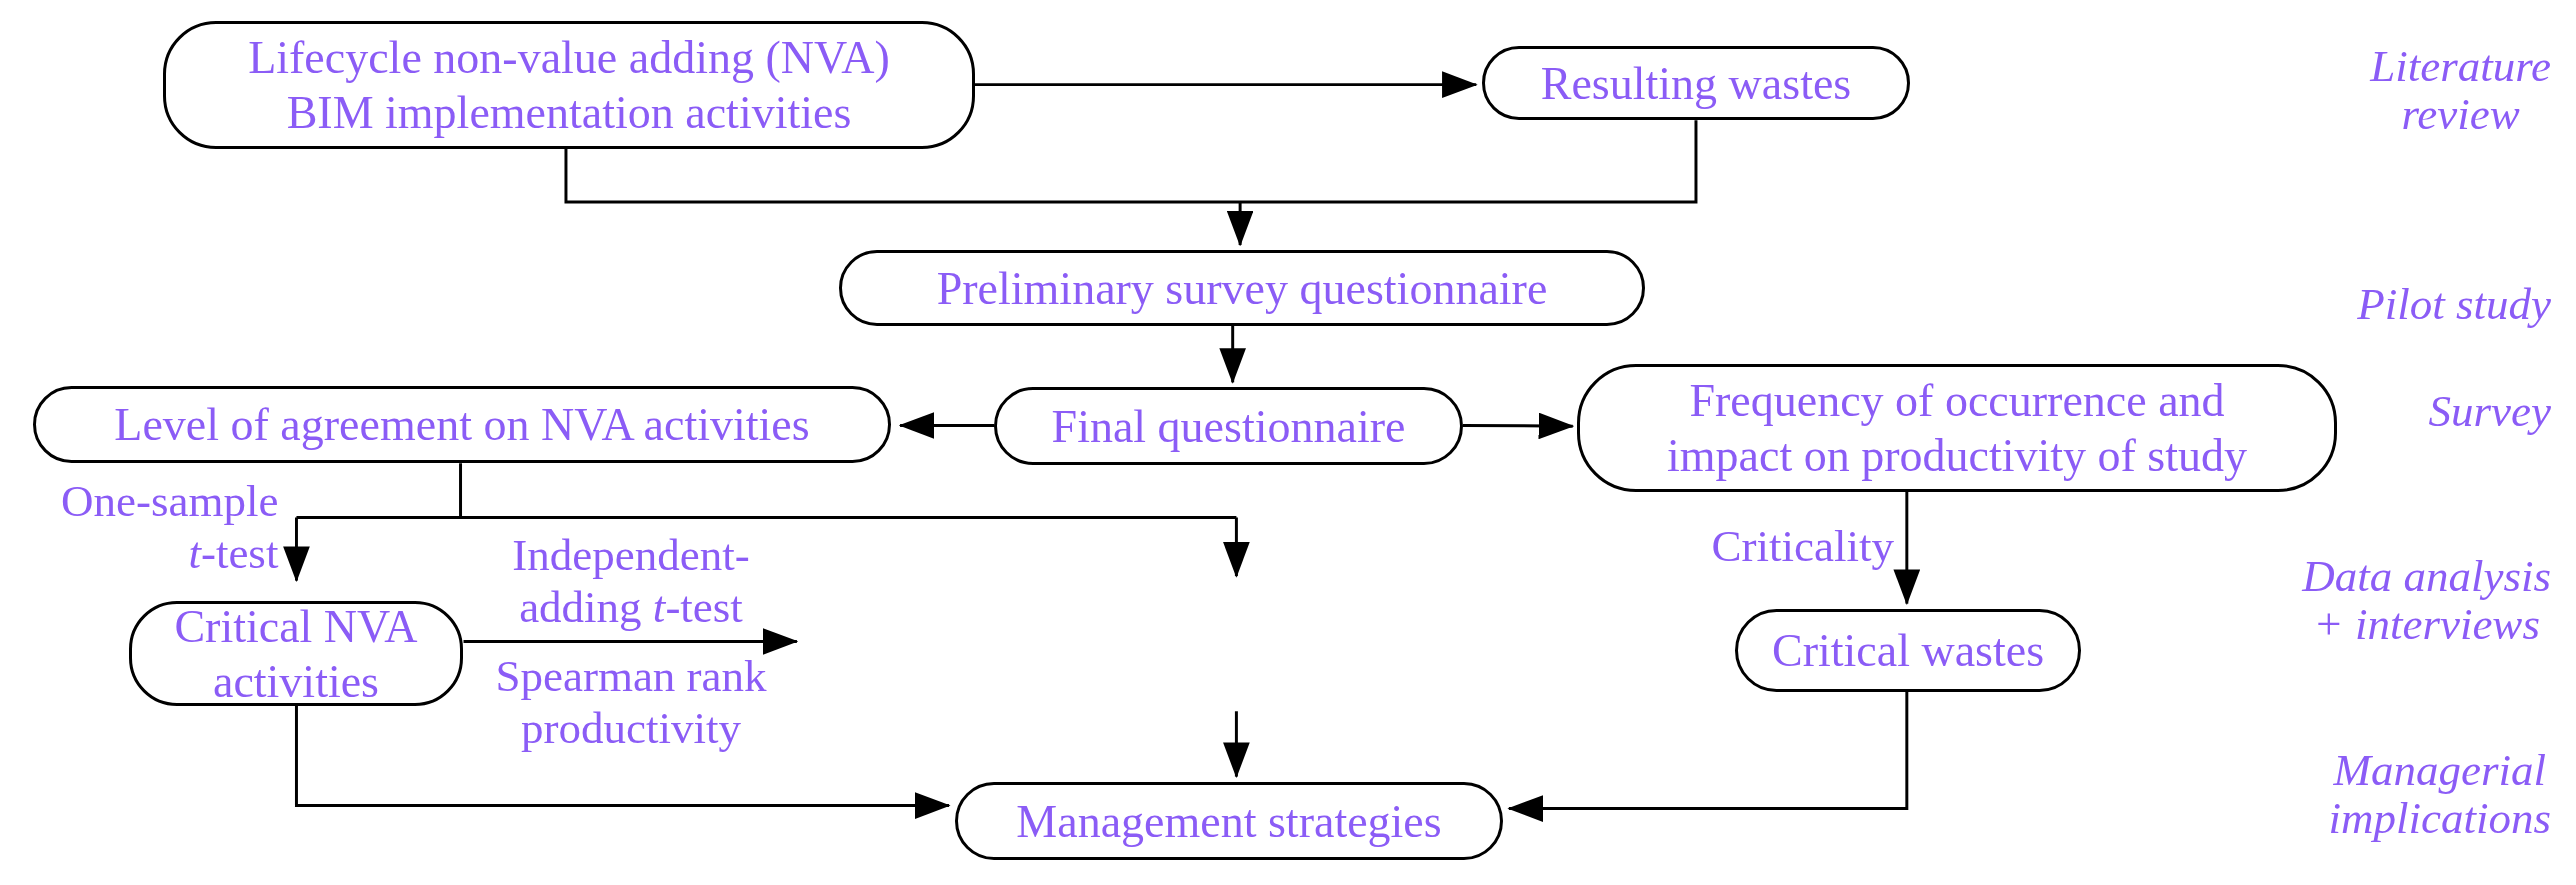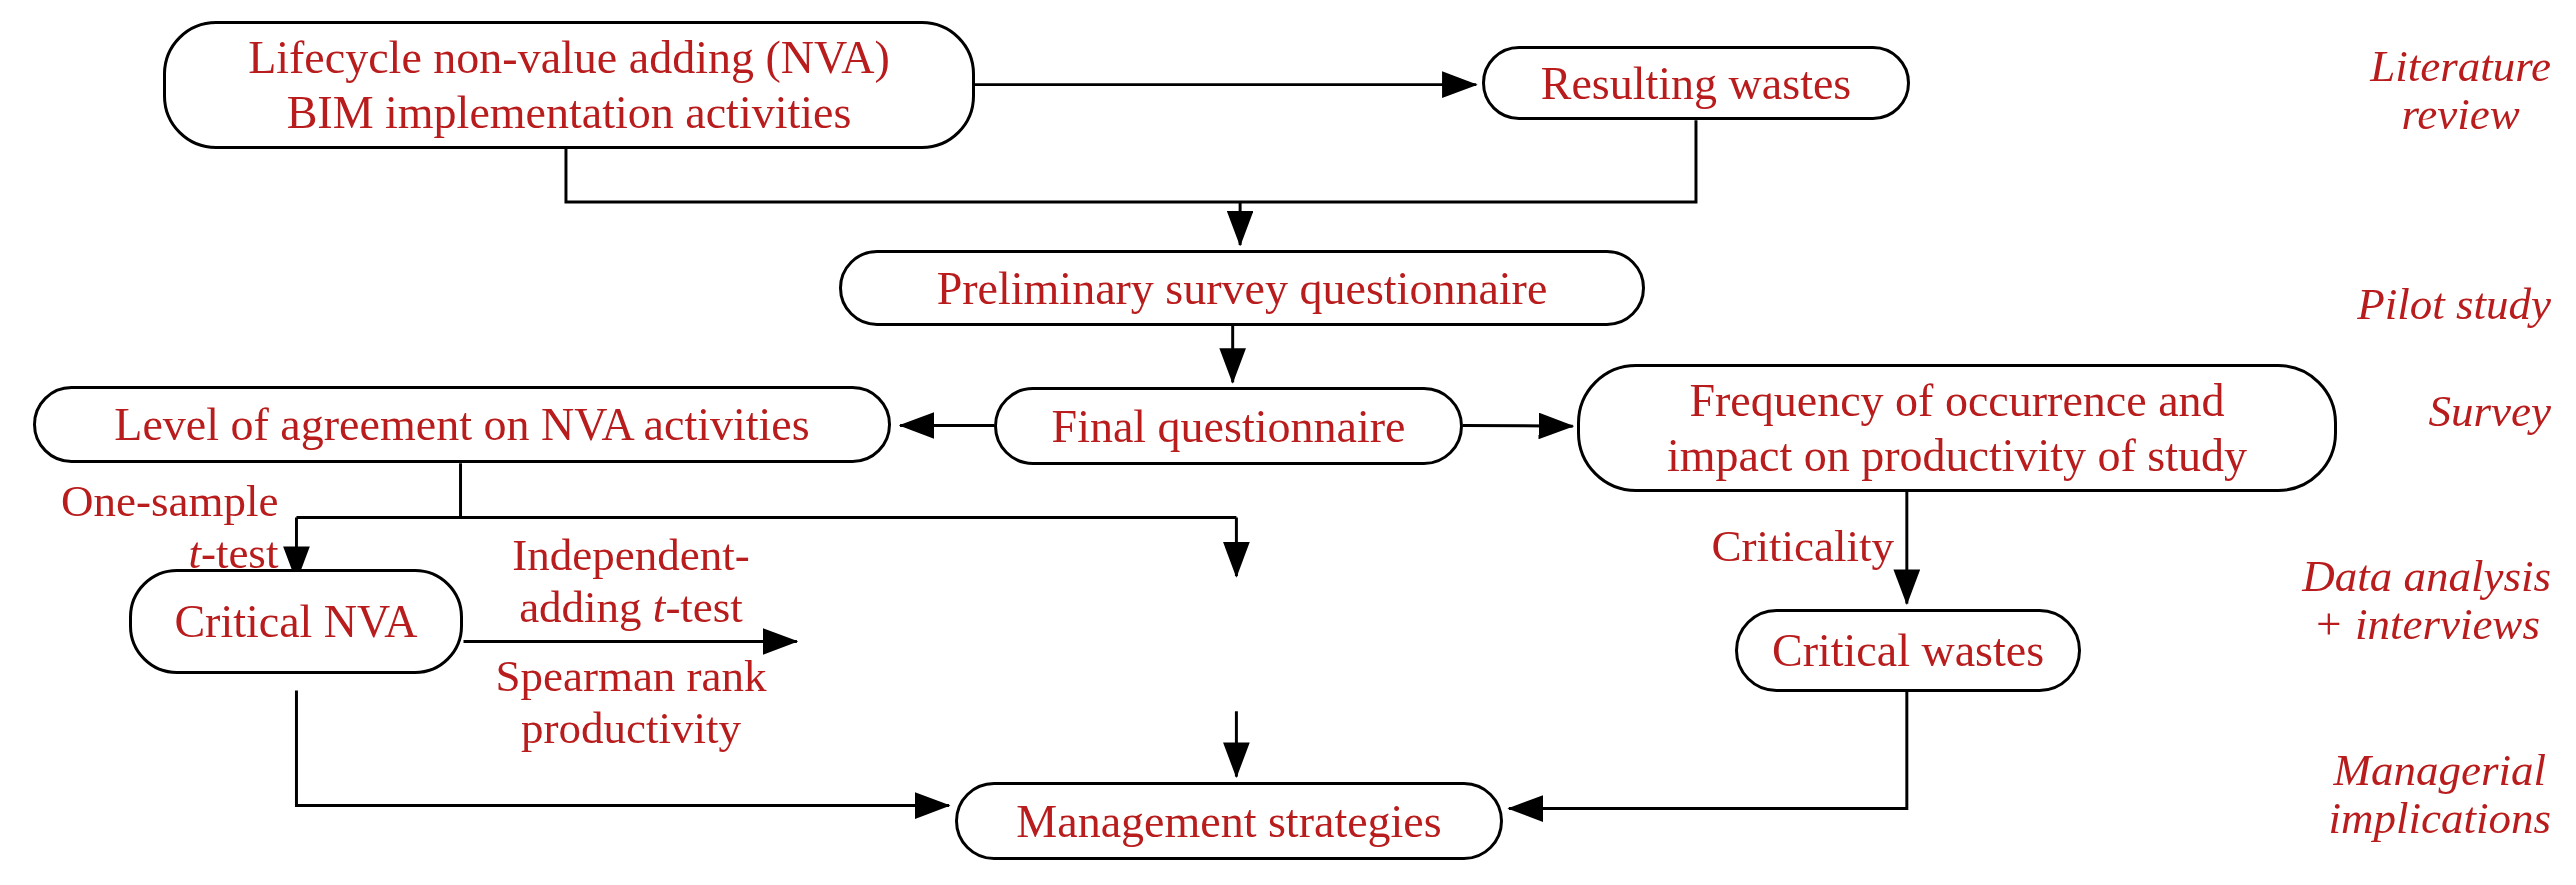--- a/index.html
+++ b/index.html
@@ -1,17 +1,17 @@
 <!DOCTYPE html>
 <html style="font-size:12px"><head>
 <meta charset="utf-8">
 <style>
   html,body{margin:0;padding:0;background:#ffffff;}
   #figure{position:relative;width:2576px;height:885px;background:#ffffff;overflow:hidden;
-          font-family:"Liberation Serif", serif;color:#b91c1c;}
+          font-family:"Liberation Serif", serif;color:#8b5cf6;}
   #wires{position:absolute;left:0;top:0;width:2576px;height:885px;}
   .box{position:absolute;background:#fff;border:3.7px solid #000;box-sizing:border-box;
        display:flex;flex-direction:column;align-items:center;justify-content:center;
        text-align:center;font-size:46px;line-height:55px;white-space:nowrap;padding:0 7.4px;}
   .box span{display:block;}
   .edge-label{position:absolute;font-size:45px;line-height:52px;}
   .edge-label span{display:block;}
   .edge-label em, .box em{font-style:italic;font-family:inherit;}
   .inline-part{display:inline !important;}
   .stage{position:absolute;right:25px;text-align:center;font-style:italic;
@@ -66,22 +66,23 @@
 
   <div class="box" style="left:994px;top:387px;width:469px;height:78px;border-radius:39px;">
     <span>Final questionnaire</span>
   </div>
 
   <div class="box" style="left:1577px;top:364px;width:760px;height:128px;border-radius:59px;">
     <span>Frequency of occurrence and</span>
     <span>impact on productivity of study</span>
   </div>
 
-  <div class="box" style="left:129px;top:569px;width:334px;height:105px;border-radius:48px;">
+  <div class="box" style="left:129px;top:601px;width:334px;height:105px;border-radius:48px;">
     <span>Critical NVA</span>
+    <span>activities</span>
   </div>
 
 
   <div class="box" style="left:1735px;top:609px;width:346px;height:83px;border-radius:42px;">
     <span>Critical wastes</span>
   </div>
 
   <div class="box" style="left:955px;top:782px;width:548px;height:78px;border-radius:39px;">
     <span>Management strategies</span>
   </div>

